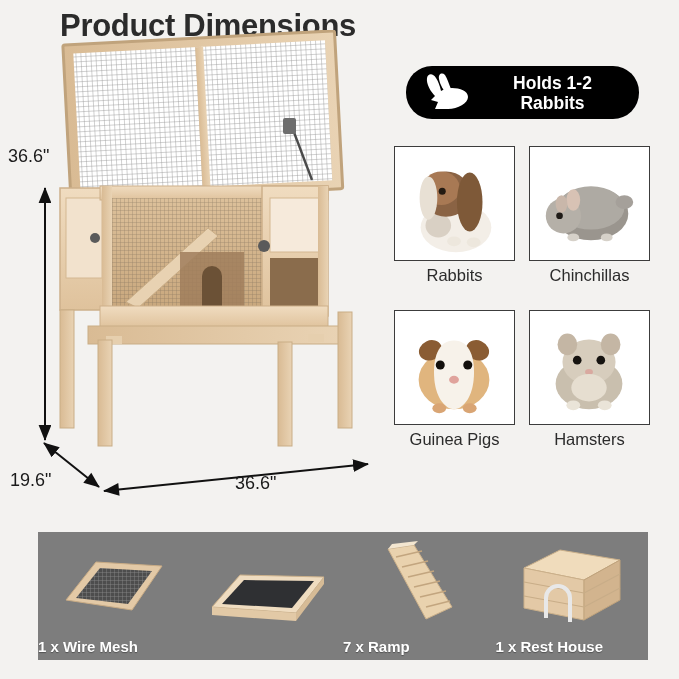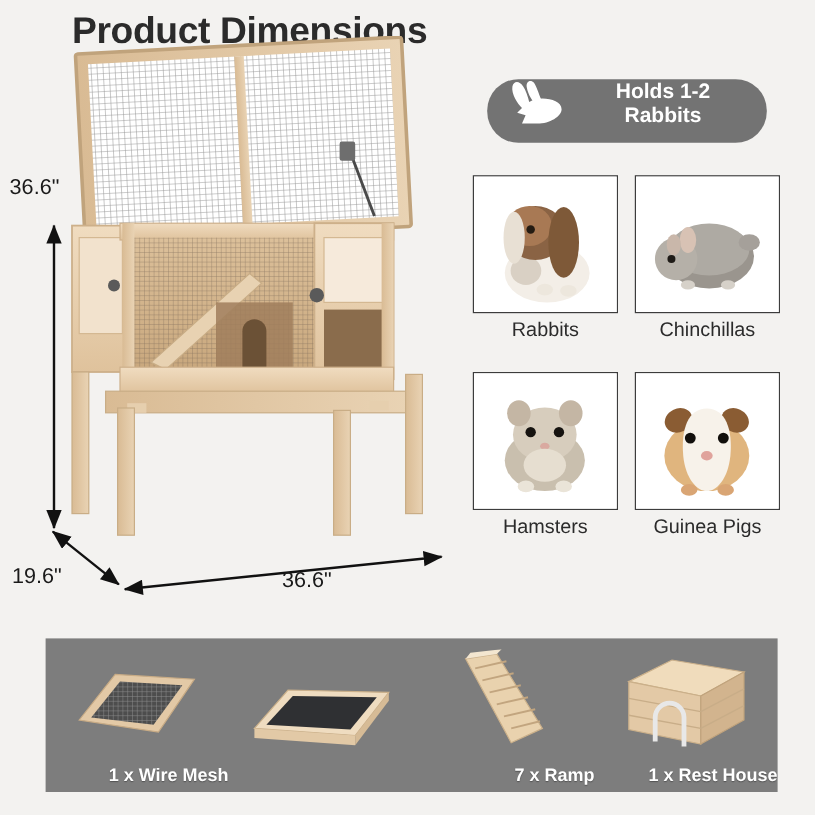--- a/index.html
+++ b/index.html
@@ -32,23 +32,24 @@
     letter-spacing: -0.3px;
     padding-left: 60px;
     box-sizing: border-box;
   }
 
   
   .badge {
     position: absolute;
     left: 406px; top: 66px;
     width: 233px; height: 53px;
-    background: #737373;
+    background: #000000;
     border-radius: 26px;
     display: flex;
+    align-items: center;
     box-sizing: border-box;
     padding-left: 12px;
   }
   .badge-icon { width: 56px; height: 42px; flex: 0 0 56px; }
   .badge-text {
     flex: 1;
     color: #ffffff;
     font-size: 17.5px;
     font-weight: bold;
     line-height: 20px;
@@ -89,21 +90,21 @@
     left: 38px; top: 532px;
     width: 610px; height: 128px;
     background: #7d7d7d;
     display: flex;
   }
   .acc-item {
     flex: 1;
     position: relative;
     display: flex;
     flex-direction: column;
-    align-items: flex-end;
+    align-items: flex-start;
     justify-content: flex-end;
     padding-bottom: 5px;
   }
   .acc-art { flex: 1; width: 100%; display: flex; align-items: center; justify-content: center; }
   .acc-label {
     color: #ffffff;
     font-size: 15px;
     font-weight: bold;
     white-space: nowrap;
     text-shadow: 0 1px 1px rgba(0,0,0,.35);
@@ -272,51 +273,51 @@
           <ellipse cx="78" cy="92" rx="6" ry="4" fill="#d6d1c9"></ellipse>
         </svg>
       </div>
       <div class="animal-label">Chinchillas</div>
     </div>
 
     <div class="animal-card">
       <div class="animal-photo">
         <svg width="100%" height="100%" viewBox="0 0 121 115">
           <rect width="121" height="115" fill="#ffffff"></rect>
+          <ellipse cx="60" cy="70" rx="36" ry="30" fill="#e0b57e"></ellipse>
+          <ellipse cx="36" cy="40" rx="12" ry="10" fill="#8a5c33" transform="rotate(-25 36 40)"></ellipse>
+          <ellipse cx="84" cy="40" rx="12" ry="10" fill="#8a5c33" transform="rotate(25 84 40)"></ellipse>
+          <path d="M60 30 C44 30 38 48 40 70 C42 90 52 100 60 100 C68 100 78 90 80 70 C82 48 76 30 60 30 Z" fill="#f7f2ea"></path>
+          <circle cx="46" cy="55" r="4.6" fill="#120f0c"></circle>
+          <circle cx="74" cy="55" r="4.6" fill="#120f0c"></circle>
+          <ellipse cx="60" cy="70" rx="5" ry="4" fill="#e0a39c"></ellipse>
+          <ellipse cx="45" cy="99" rx="7" ry="5" fill="#d9a574"></ellipse>
+          <ellipse cx="76" cy="99" rx="7" ry="5" fill="#d9a574"></ellipse>
+        </svg>
+      </div>
+      <div class="animal-label">Guinea Pigs</div>
+    </div>
+
+    <div class="animal-card">
+      <div class="animal-photo">
+        <svg width="100%" height="100%" viewBox="0 0 121 115">
+          <rect width="121" height="115" fill="#ffffff"></rect>
           <ellipse cx="60" cy="74" rx="34" ry="26" fill="#c9bfae"></ellipse>
           <ellipse cx="60" cy="52" rx="27" ry="23" fill="#d7cdbd"></ellipse>
           <ellipse cx="38" cy="34" rx="10" ry="11" fill="#c4b6a4"></ellipse>
           <ellipse cx="82" cy="34" rx="10" ry="11" fill="#c4b6a4"></ellipse>
           <circle cx="48" cy="50" r="4.4" fill="#161310"></circle>
           <circle cx="72" cy="50" r="4.4" fill="#161310"></circle>
           <ellipse cx="60" cy="62" rx="4" ry="3" fill="#d9a9a0"></ellipse>
           <ellipse cx="60" cy="78" rx="18" ry="14" fill="#e6ded0"></ellipse>
           <ellipse cx="44" cy="96" rx="7" ry="5" fill="#eae4d8"></ellipse>
           <ellipse cx="76" cy="96" rx="7" ry="5" fill="#eae4d8"></ellipse>
         </svg>
       </div>
       <div class="animal-label">Hamsters</div>
-    </div>
-
-    <div class="animal-card">
-      <div class="animal-photo">
-        <svg width="100%" height="100%" viewBox="0 0 121 115">
-          <rect width="121" height="115" fill="#ffffff"></rect>
-          <ellipse cx="60" cy="70" rx="36" ry="30" fill="#e0b57e"></ellipse>
-          <ellipse cx="36" cy="40" rx="12" ry="10" fill="#8a5c33" transform="rotate(-25 36 40)"></ellipse>
-          <ellipse cx="84" cy="40" rx="12" ry="10" fill="#8a5c33" transform="rotate(25 84 40)"></ellipse>
-          <path d="M60 30 C44 30 38 48 40 70 C42 90 52 100 60 100 C68 100 78 90 80 70 C82 48 76 30 60 30 Z" fill="#f7f2ea"></path>
-          <circle cx="46" cy="55" r="4.6" fill="#120f0c"></circle>
-          <circle cx="74" cy="55" r="4.6" fill="#120f0c"></circle>
-          <ellipse cx="60" cy="70" rx="5" ry="4" fill="#e0a39c"></ellipse>
-          <ellipse cx="45" cy="99" rx="7" ry="5" fill="#d9a574"></ellipse>
-          <ellipse cx="76" cy="99" rx="7" ry="5" fill="#d9a574"></ellipse>
-        </svg>
-      </div>
-      <div class="animal-label">Guinea Pigs</div>
     </div>
   </div>
 
   <div class="accessories">
 
     <div class="acc-item">
       <div class="acc-art">
         <svg width="120" height="74" viewBox="0 0 120 74">
           <defs>
             <pattern id="gm" width="4" height="4" patternUnits="userSpaceOnUse">

